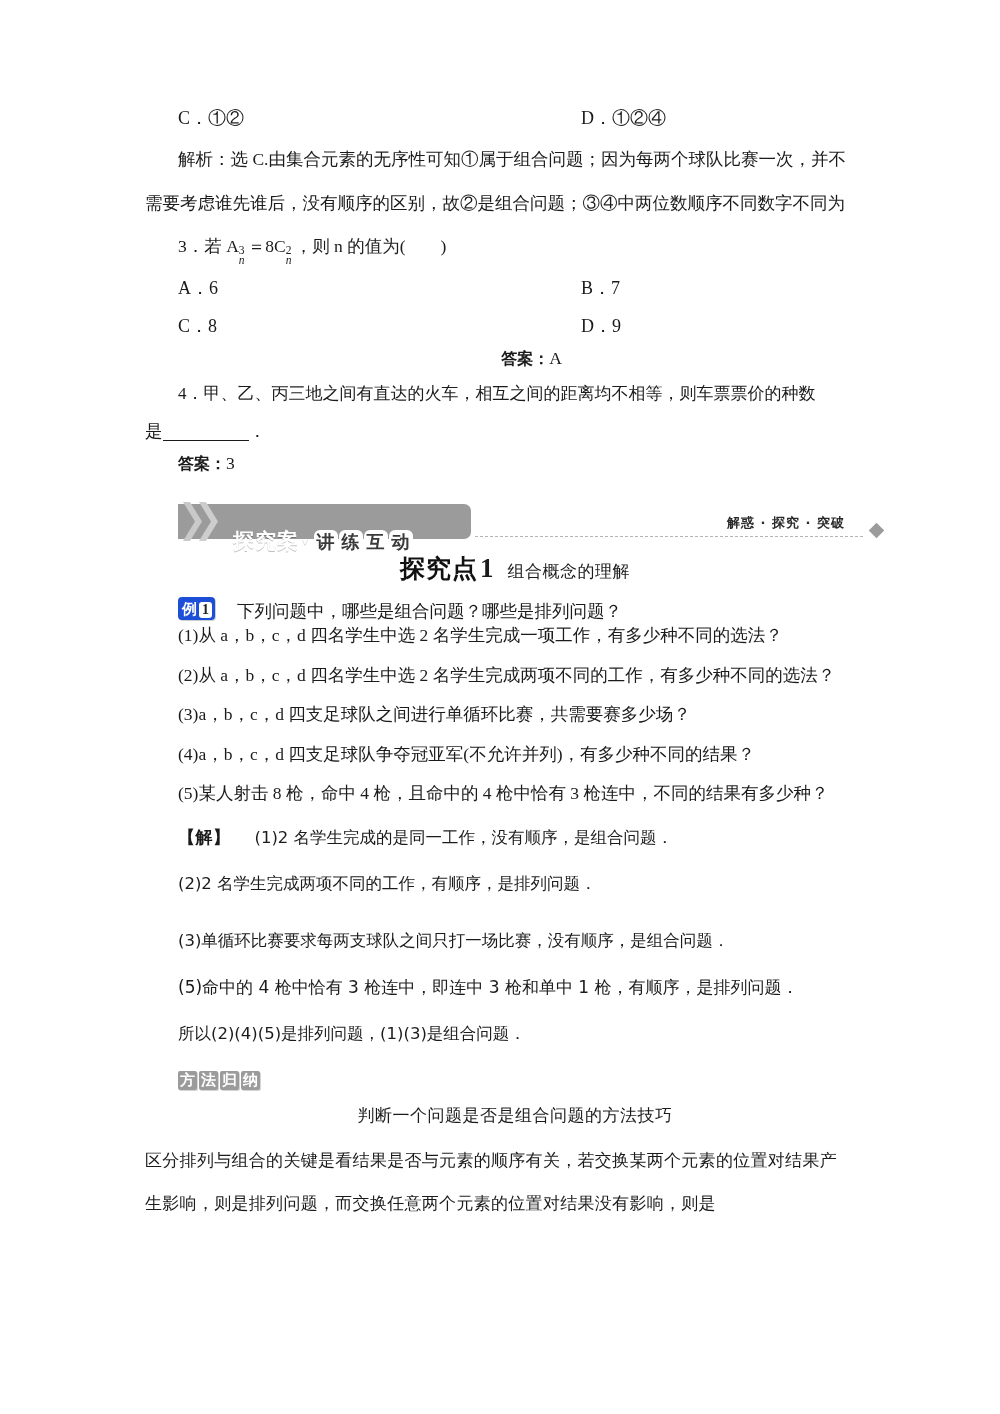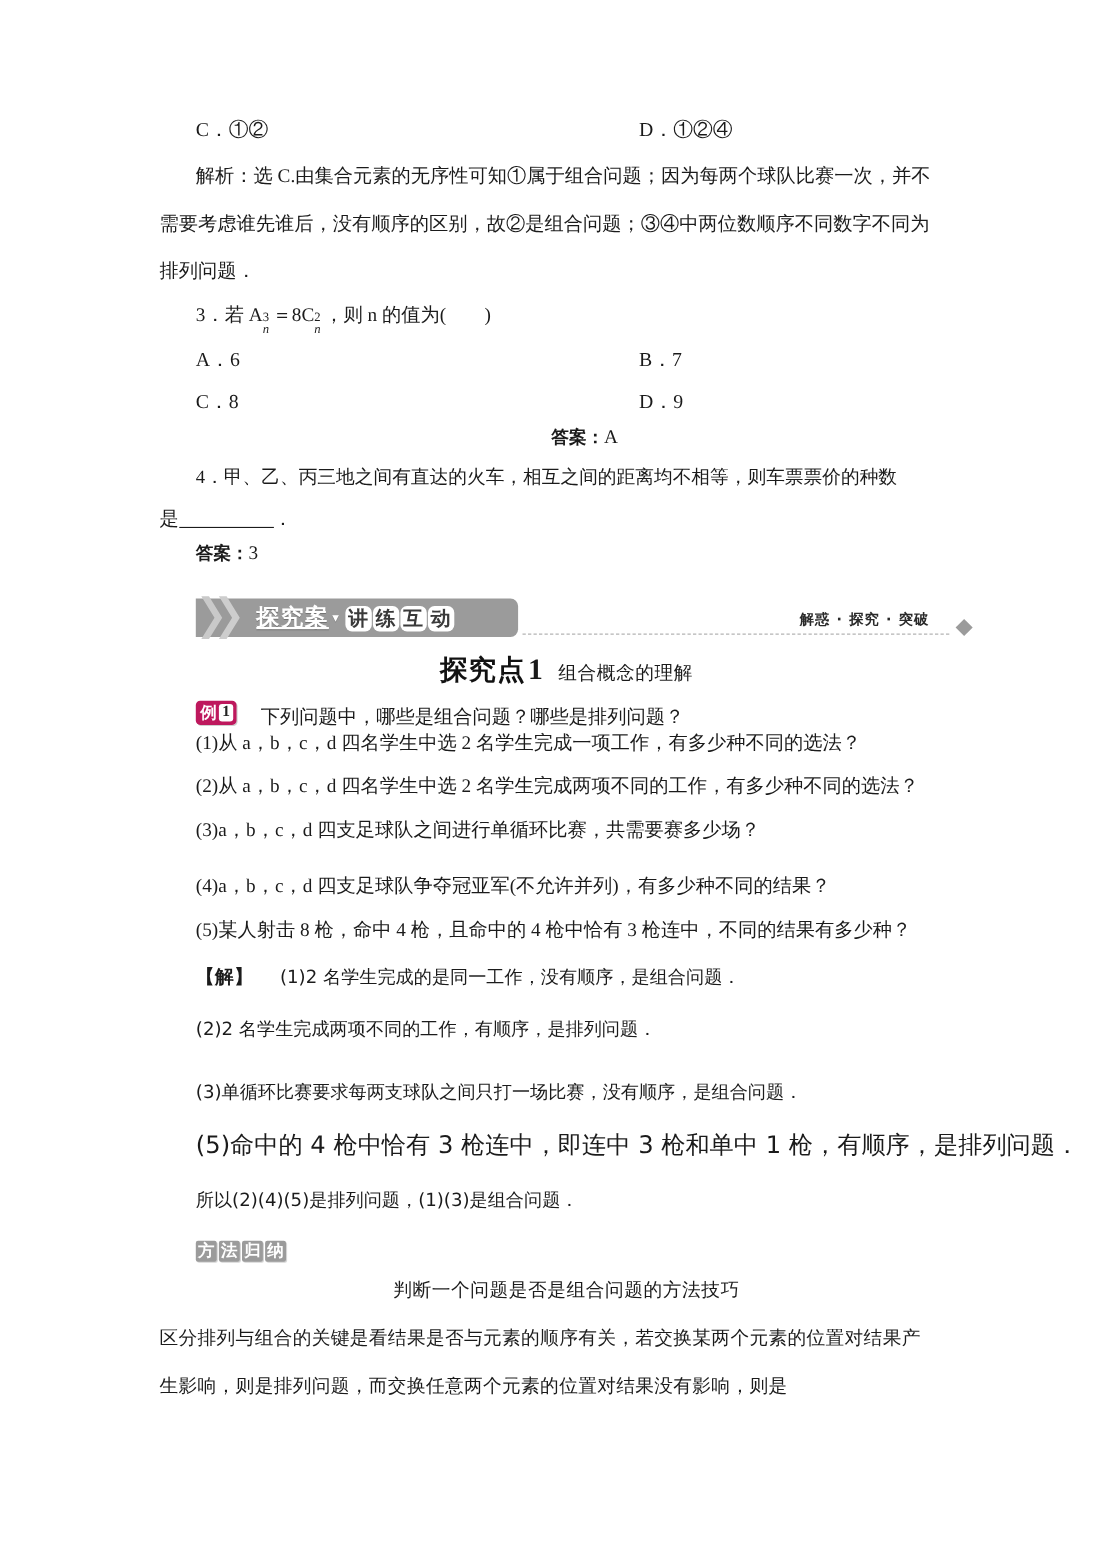--- a/index.html
+++ b/index.html
@@ -109,29 +109,28 @@
     top: 3px;
     width: 21px;
     height: 41px;
   }
   .chev svg { display: block; }
   .chev1 { left: 37px; }
   .chev2 { left: 53px; }
   .banner-title {
     position: absolute;
     left: 88px;
-    top: 9px;
+    top: 29px;
     font-family: "DejaVu Sans", "Liberation Sans", sans-serif;
     font-size: 21px;
     font-weight: bold;
     color: #ffffff;
     letter-spacing: 1px;
     white-space: nowrap;
     text-shadow: 0 1px 0 rgba(0,0,0,0.25);
-    text-decoration: underline;
   }
   .banner-dot {
     display: inline-block;
     font-size: 12px;
     vertical-align: 3px;
     padding: 0 3px;
     color: #ffffff;
   }
   .badge-chars {
     display: inline-block;
@@ -208,21 +207,21 @@
   
   .ex-line {
     position: relative;
     height: 30px;
     margin-top: 12px;
   }
   .ex-badge {
     position: absolute;
     left: 33px;
     top: 0px;
-    background: #be185d;
+    background: #1d4ed8;
     border-radius: 4px;
     padding: 1px 3px 1px 4px;
     line-height: 19px;
     white-space: nowrap;
     box-shadow: 1px 1px 0 #cfcfcf;
   }
   .ex-badge .ex-ch {
     font-family: "DejaVu Sans", "Liberation Sans", sans-serif;
     font-size: 15px;
     font-weight: bold;
@@ -311,21 +310,20 @@
 
     <div class="optrow">
       <span class="left">C．①②</span>
       <span class="right">D．①②④</span>
     </div>
 
     <div class="gap-sm"></div>
 
     <div class="row indent" style="margin-bottom:26px;">解析：选 C.由集合元素的无序性可知①属于组合问题；因为每两个球队比赛一次，并不</div>
     <div class="row" style="margin-bottom:26px;">需要考虑谁先谁后，没有顺序的区别，故②是组合问题；③④中两位数顺序不同数字不同为</div>
-    <div class="row" style="margin-bottom:22px;">排列问题．</div>
 
     <div class="row indent" style="margin-bottom:20px;">
       <span>3．若 A</span><span class="supsub"><sup class="up-rm">3</sup><sub>n</sub></span><span style="display:inline-block;width:9px;"></span><span>＝8C</span><span class="supsub"><sup class="up-rm">2</sup><sub>n</sub></span><span style="display:inline-block;width:9px;"></span><span>，则 n 的值为(　　)</span>
     </div>
 
     <div class="optrow" style="margin-bottom:6px;">
       <span class="left">A．6</span>
       <span class="right">B．7</span>
     </div>
     <div class="optrow" style="margin-bottom:4px;">
@@ -376,31 +374,31 @@
 
     <div class="ex-line">
       <span class="ex-badge">
         <span class="ex-ch">例</span><span class="ex-n">1</span>
       </span>
       <span class="ex-text">下列问题中，哪些是组合问题？哪些是排列问题？</span>
     </div>
 
     <div class="row indent" style="margin-bottom:22px;">(1)从 a，b，c，d 四名学生中选 2 名学生完成一项工作，有多少种不同的选法？</div>
     <div class="row indent" style="margin-bottom:22px;">(2)从 a，b，c，d 四名学生中选 2 名学生完成两项不同的工作，有多少种不同的选法？</div>
-    <div class="row indent" style="margin-bottom:34px;">(3)a，b，c，d 四支足球队之间进行单循环比赛，共需要赛多少场？</div>
+    <div class="row indent" style="margin-bottom:22px;">(3)a，b，c，d 四支足球队之间进行单循环比赛，共需要赛多少场？</div>
     <div class="row indent" style="margin-bottom:22px;">(4)a，b，c，d 四支足球队争夺冠亚军(不允许并列)，有多少种不同的结果？</div>
     <div class="row indent" style="margin-bottom:26px;">(5)某人射击 8 枪，命中 4 枪，且命中的 4 枪中恰有 3 枪连中，不同的结果有多少种？</div>
 
     <div class="row indent" style="margin-bottom:30px;">
       <span class="sol-label">【解】</span><span style="display:inline-block;width:24px;"></span><span class="sans" style="font-size:16.5px;">(1)2 名学生完成的是同一工作，没有顺序，是组合问题．</span>
     </div>
 
     <div class="row indent sans" style="font-size:16.5px;margin-bottom:40px;">(2)2 名学生完成两项不同的工作，有顺序，是排列问题．</div>
     <div class="row indent sans" style="font-size:16.5px;margin-bottom:30px;">(3)单循环比赛要求每两支球队之间只打一场比赛，没有顺序，是组合问题．</div>
-    <div class="row indent sans" style="font-size:22px;margin-bottom:30px;margin-top:27px;">(5)命中的 4 枪中恰有 3 枪连中，即连中 3 枪和单中 1 枪，有顺序，是排列问题．</div>
+    <div class="row indent sans" style="font-size:17px;margin-bottom:30px;margin-top:27px;">(5)命中的 4 枪中恰有 3 枪连中，即连中 3 枪和单中 1 枪，有顺序，是排列问题．</div>
     <div class="row indent sans" style="font-size:16.5px;margin-bottom:28px;">所以(2)(4)(5)是排列问题，(1)(3)是组合问题．</div>
 
     <div class="method-badge">
       <span class="mchar">方</span><span class="mchar">法</span><span class="mchar">归</span><span class="mchar">纳</span>
     </div>
 
     <div class="method-title">判断一个问题是否是组合问题的方法技巧</div>
 
     <div class="method-body">
       <div>区分排列与组合的关键是看结果是否与元素的顺序有关，若交换某两个元素的位置对结果产</div>

